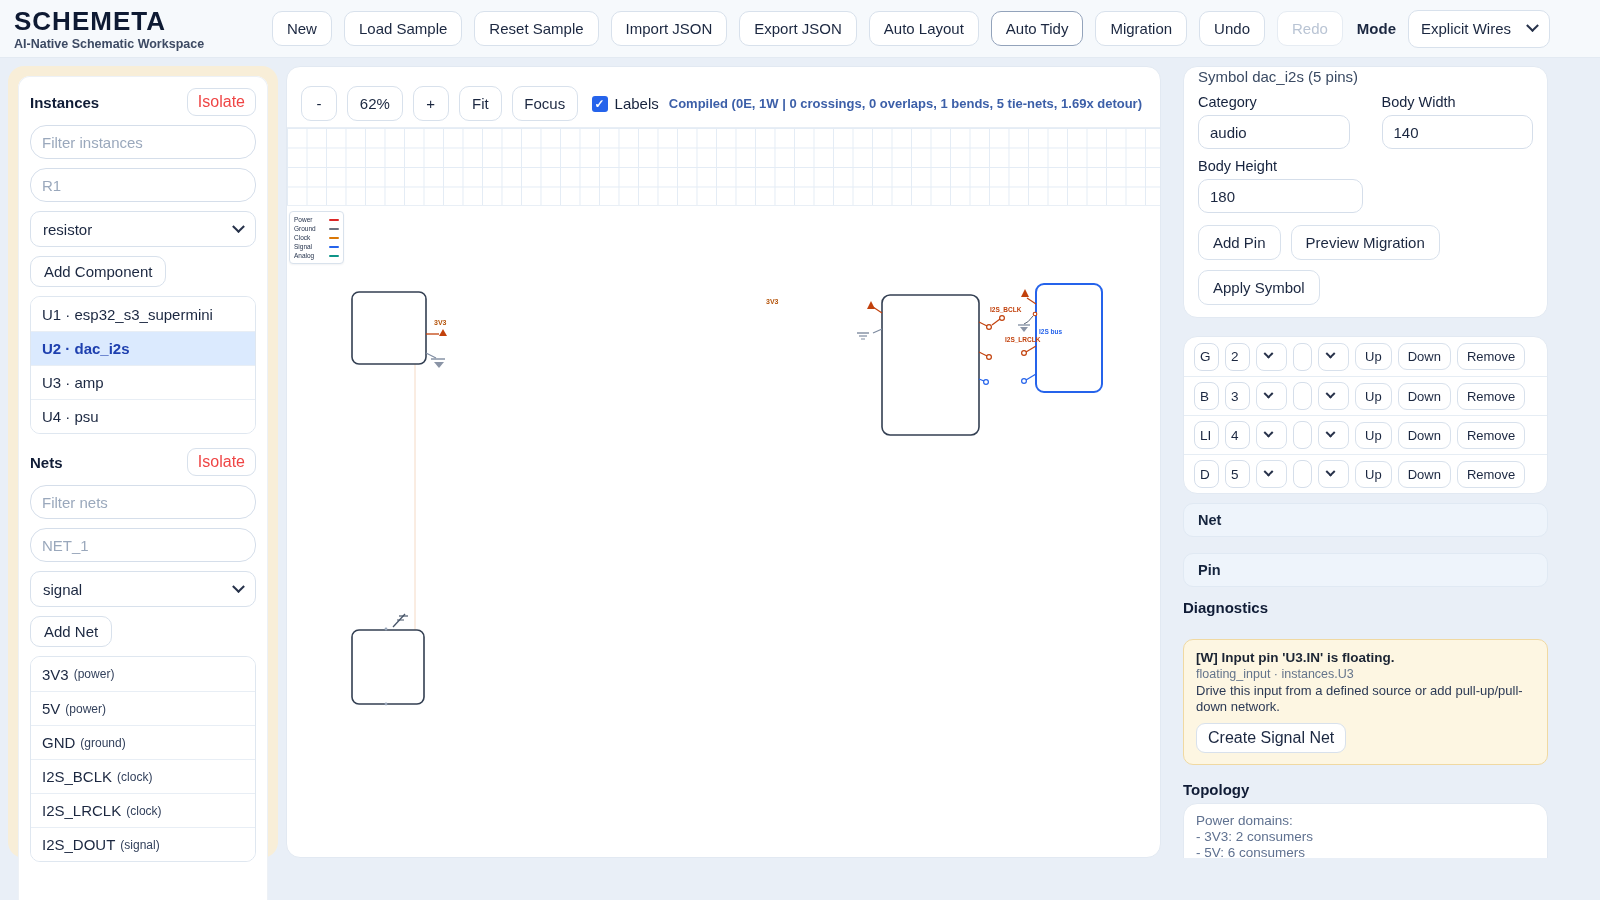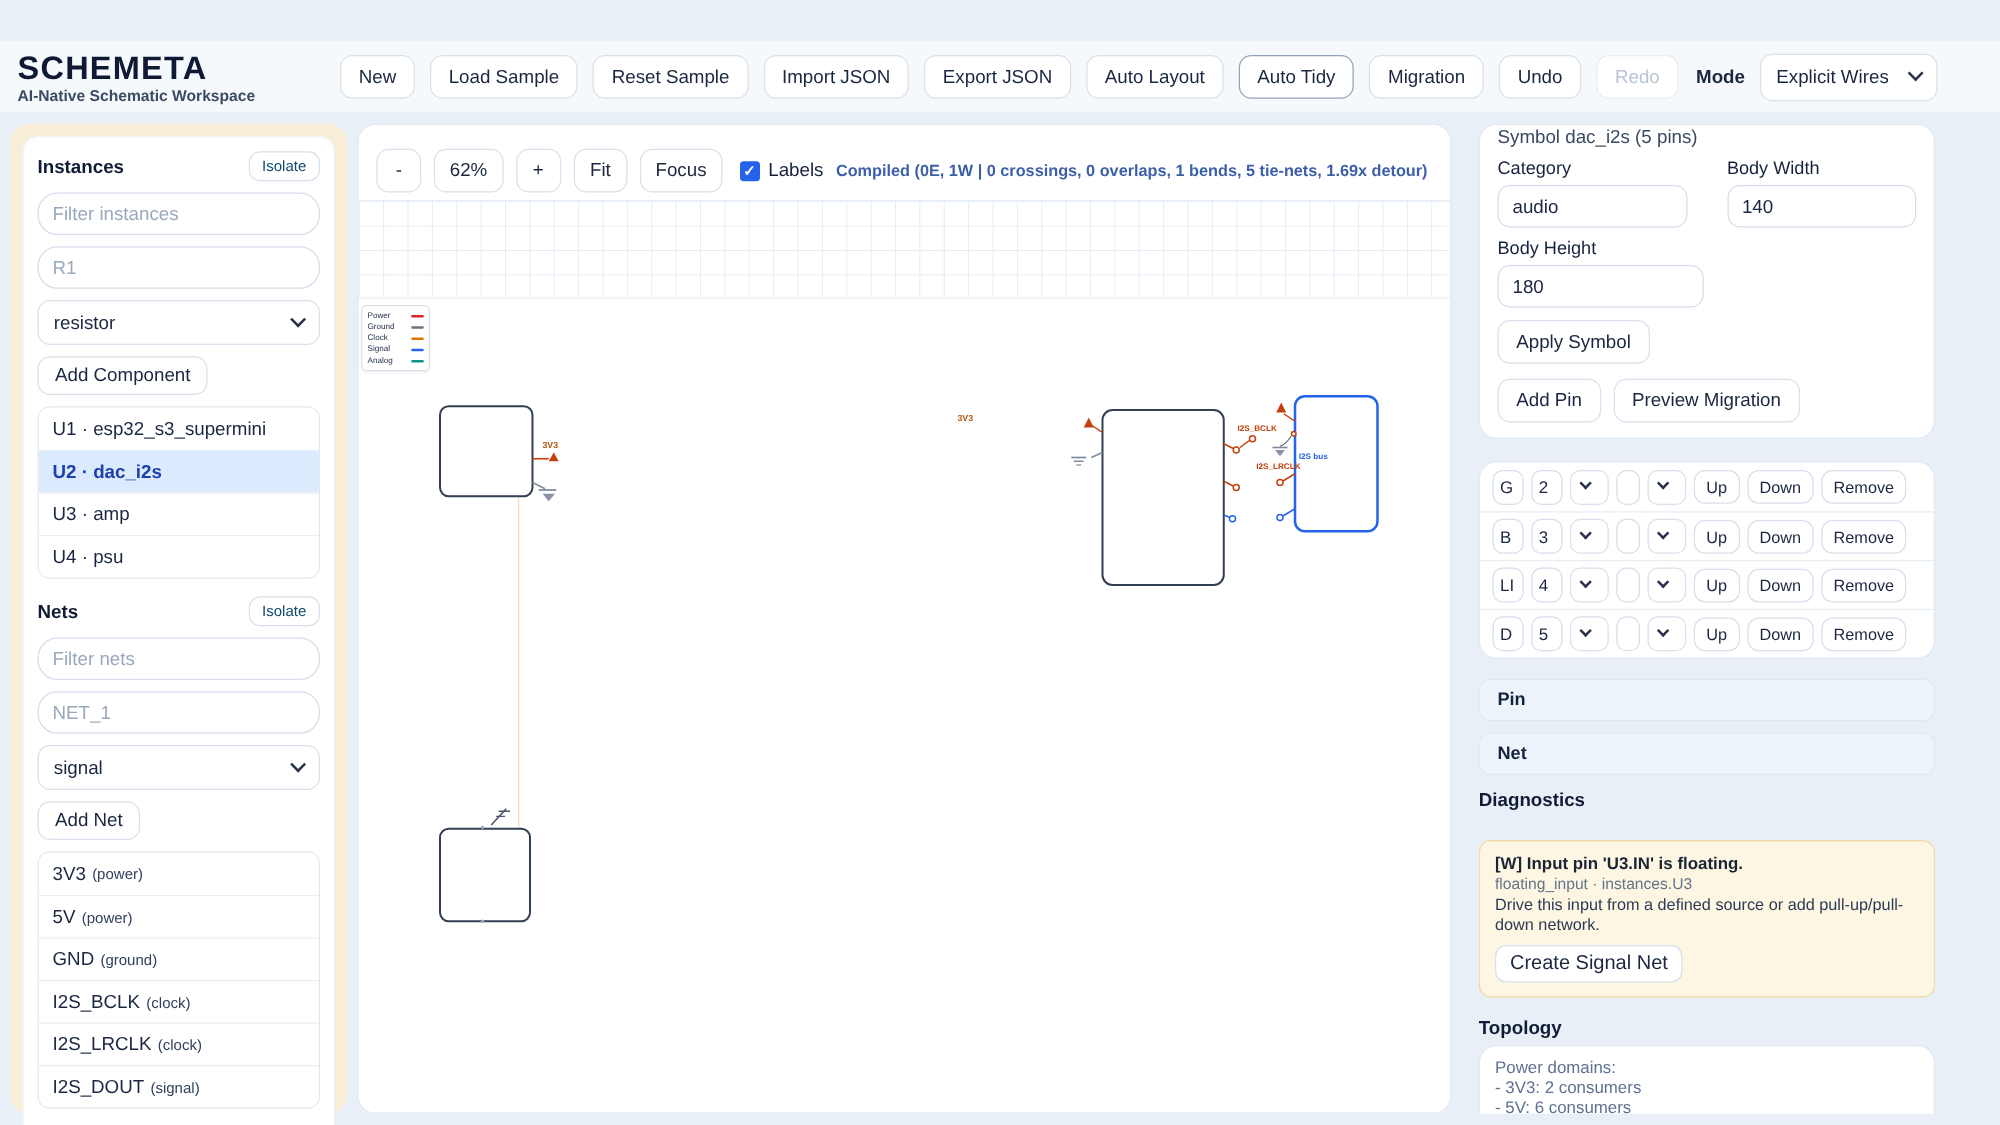--- a/index.html
+++ b/index.html
@@ -1,38 +1,38 @@
 <!DOCTYPE html>
 <html><head>
 <meta charset="utf-8">
 <style>
   * { margin:0; padding:0; box-sizing:border-box; }
   html,body { width:1600px; height:900px; overflow:hidden; }
   body { font-family:"Liberation Sans", sans-serif; background:#e9eff7; color:#17233c; }
 
   
-  .header { height:58px; background:#f6f9fc; border-bottom:1px solid #e3eaf2; display:flex; align-items:center; padding:0 50px 0 14px;margin-top:33px; }
+  .header { height:58px; background:#f6f9fc; border-bottom:1px solid #e3eaf2; display:flex; align-items:center; padding:0 50px 0 14px; }
   .logo { font-size:26px; font-weight:800; letter-spacing:1px; color:#0e1a33; line-height:26px; margin-top:2px;}
   .tagline { font-size:12.5px; font-weight:700; color:#3d4a63; margin-top:3px; }
   .hbtns { margin-left:auto; display:flex; align-items:center; gap:12px; }
   .btn { background:#fff; border:1px solid #d8e1ec; border-radius:10px; font-family:inherit; font-size:15px; color:#1b2740; padding:8px 14px; cursor:pointer; white-space:nowrap; }
   .btn.active { border-color:#93a3bb; }
   .btn.disabled { color:#b9c4d4; border-color:#e6ecf3; }
   .mode-label { font-size:15px; font-weight:700; color:#1b2740; margin-left:2px; }
   .select { background:#fff; border:1px solid #d8e1ec; border-radius:10px; font-size:15px; color:#1b2740; display:flex; align-items:center; justify-content:space-between; padding:0 12px; cursor:pointer; }
   .mode-select { width:142px; height:38px; }
   .chev { width:9px; height:9px; border-right:2px solid #27324a; border-bottom:2px solid #27324a; transform:rotate(45deg) translate(-2px,-2px); flex:0 0 auto; }
 
   
   .main { display:flex; margin:8px 52px 0 8px; height:792px; }
   .leftcol { width:270px; flex:0 0 270px; background:#f8eed8; border-radius:16px; padding:10px; height:792px; }
   .leftcard { background:#fff; border-radius:12px; height:880px; padding:12px; position:relative; overflow:hidden; box-shadow:0 0 0 1px #edf1f6 inset; }
   .sechead { display:flex; align-items:center; justify-content:space-between; }
   .sechead h3 { font-size:15px; font-weight:700; color:#101c36; }
-  .pill { background:#fff; border:1px solid #d8e1ec; border-radius:9px; font-family:inherit; font-size:12px; color:#0c4a6e; padding:4px 10px; cursor:pointer; }
+  .pill { background:#fff; border:1px solid #d8e1ec; border-radius:9px; font-family:inherit; font-size:16px; color:#ef4444; padding:4px 10px; cursor:pointer; }
   .tinput { width:100%; height:34px; border:1px solid #d5deea; border-radius:16px; font-family:inherit; font-size:15px; color:#1b2740; padding:0 11px; margin-top:9px; outline:none; background:#fff; }
   .tinput::placeholder { color:#9aa8bc; }
   .lselect { height:36px; margin-top:9px; }
   .abtn { display:inline-block; margin-top:9px; padding:6px 13px; font-size:15px; }
   .listbox { border:1px solid #dfe7f0; border-radius:10px; margin-top:9px; overflow:hidden; }
   .lrow { height:34px; display:flex; align-items:center; padding:0 11px; font-size:15px; color:#1b2740; border-top:1px solid #e8eef5; cursor:pointer; background:#fff; }
   .lrow:first-child { border-top:none; }
   .lrow.sel { background:#dbeafe; color:#1e40af; font-weight:700; }
   .nettype { font-size:12px; color:#33415c; margin-left:5px; font-weight:400; }
   .nets-gap { margin-top:14px; }
@@ -300,26 +300,26 @@
           <div class="flabel">Category</div>
           <input class="finput" value="audio" style="">
         </div>
         <div class="fcol">
           <div class="flabel">Body Width</div>
           <input class="finput" value="140" style="">
         </div>
       </div>
       <div class="flabel">Body Height</div>
       <input class="finput fhalf" value="180" style="">
-      <div class="btnrow" style="margin-top:10px">
-        <button class="btn">Apply Symbol</button>
-      </div>
       <div class="btnrow">
         <button class="btn">Add Pin</button>
         <button class="btn">Preview Migration</button>
+      </div>
+      <div class="btnrow" style="margin-top:10px">
+        <button class="btn">Apply Symbol</button>
       </div>
     </div>
 
     <div class="rcard pincard">
       <div class="pinrow">
         <input class="mini mname" value="G" style="">
         <input class="mini mnum" value="2" style="">
         <div class="select msel">
             <span class="chev"></span>
           </div>
@@ -368,22 +368,22 @@
         <input class="mini mempty" style="">
         <div class="select msel">
             <span class="chev"></span>
           </div>
         <button class="btn rowbtn">Up</button>
         <button class="btn rowbtn">Down</button>
         <button class="btn rowbtn">Remove</button>
       </div>
     </div>
 
+    <div class="collbar second">Net</div>
     <div class="collbar">Pin</div>
-    <div class="collbar second">Net</div>
 
     <div class="rhead">Diagnostics</div>
     <div class="warncard">
       <div class="warntitle">[W] Input pin 'U3.IN' is floating.</div>
       <div class="warnmeta">floating_input · instances.U3</div>
       <div class="warnbody">Drive this input from a defined source or add pull-up/pull-down network.</div>
       <button class="btn warnbtn">Create Signal Net</button>
     </div>
 
     <div class="rhead" style="margin-top:16px">Topology</div>

